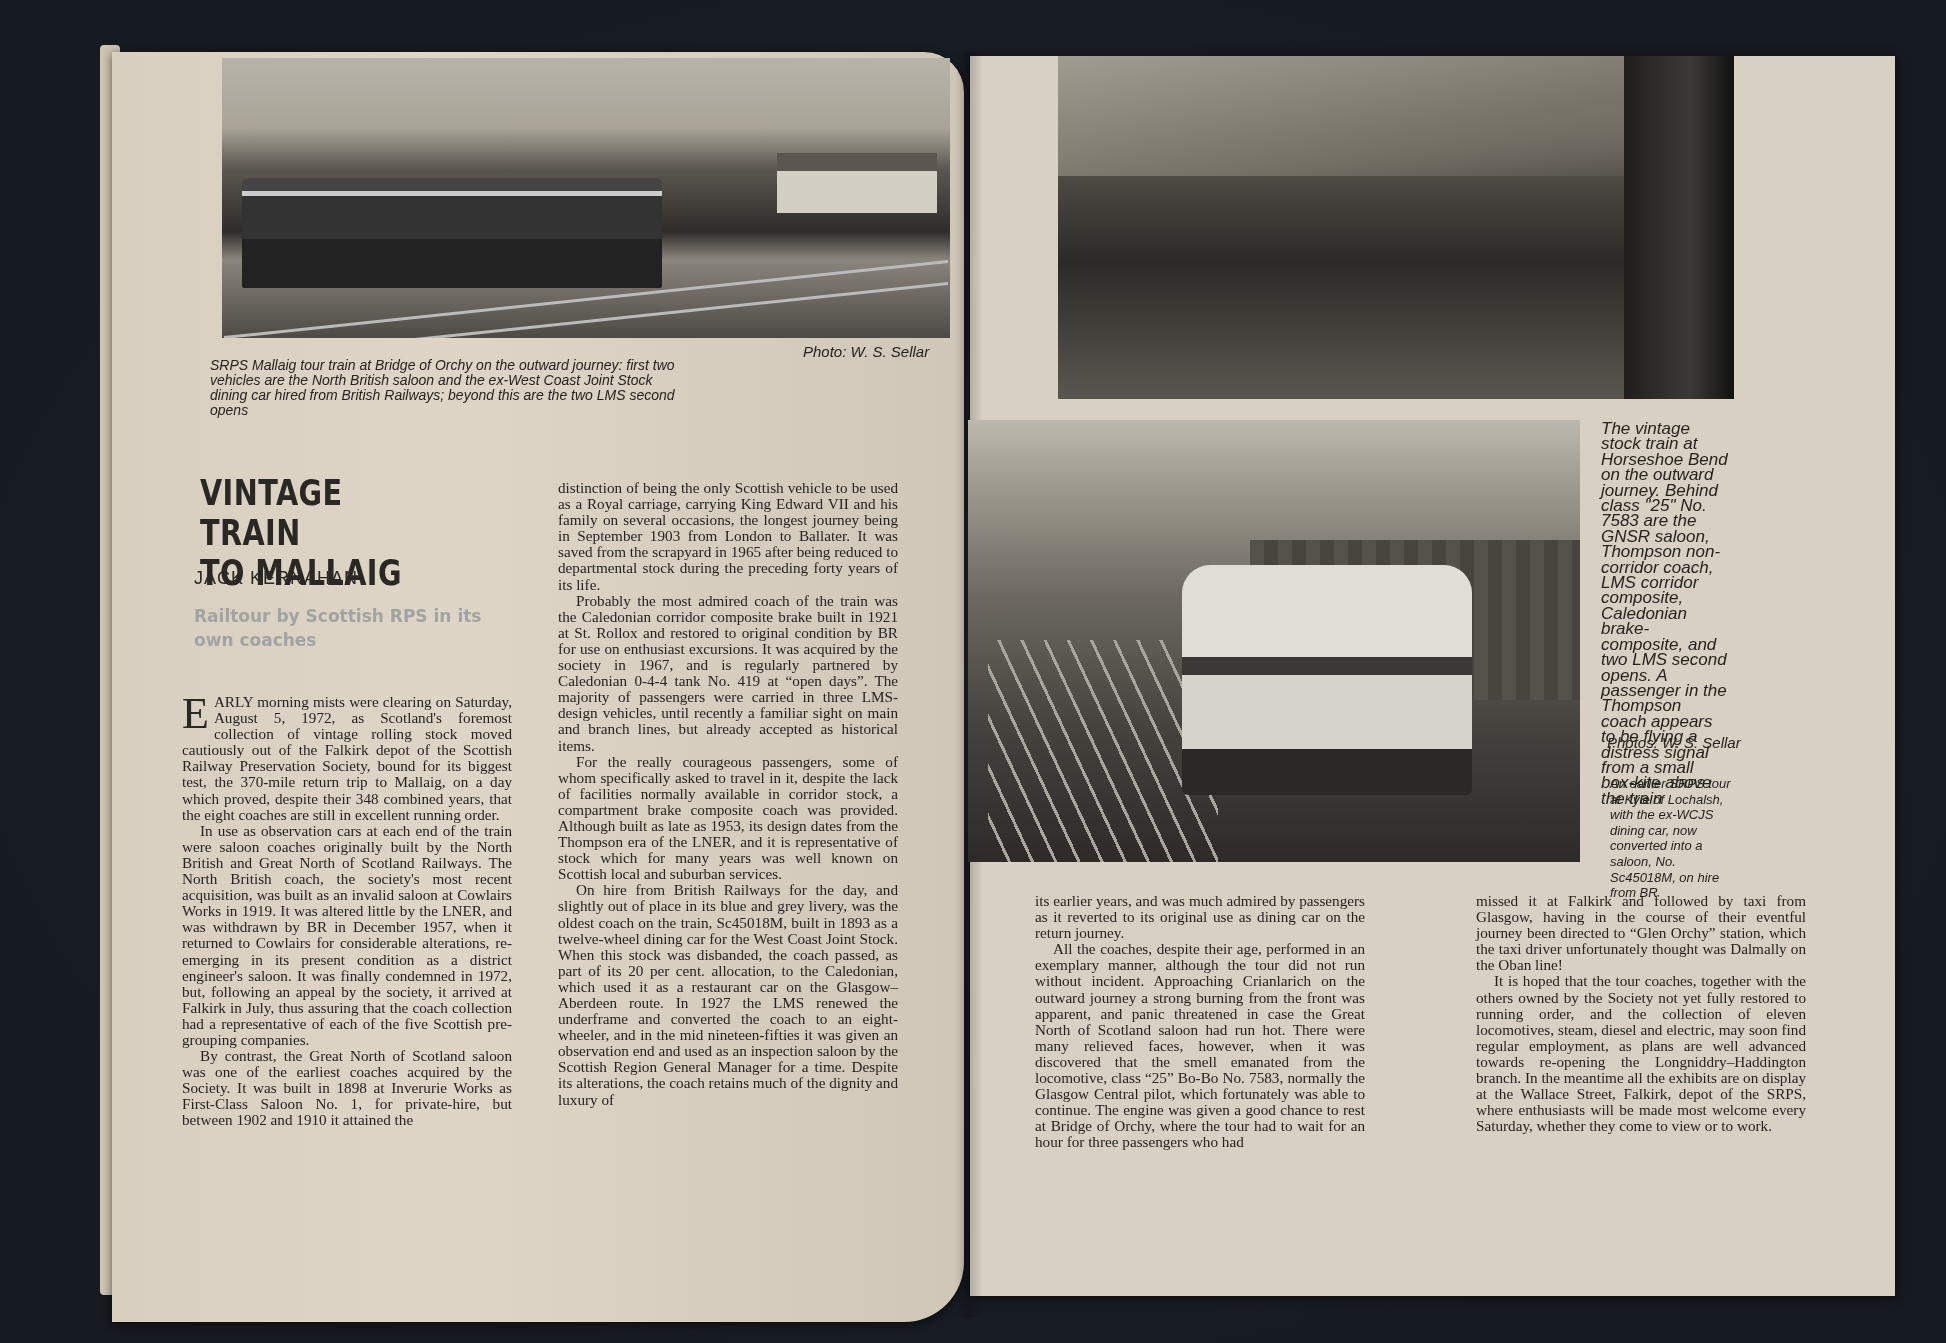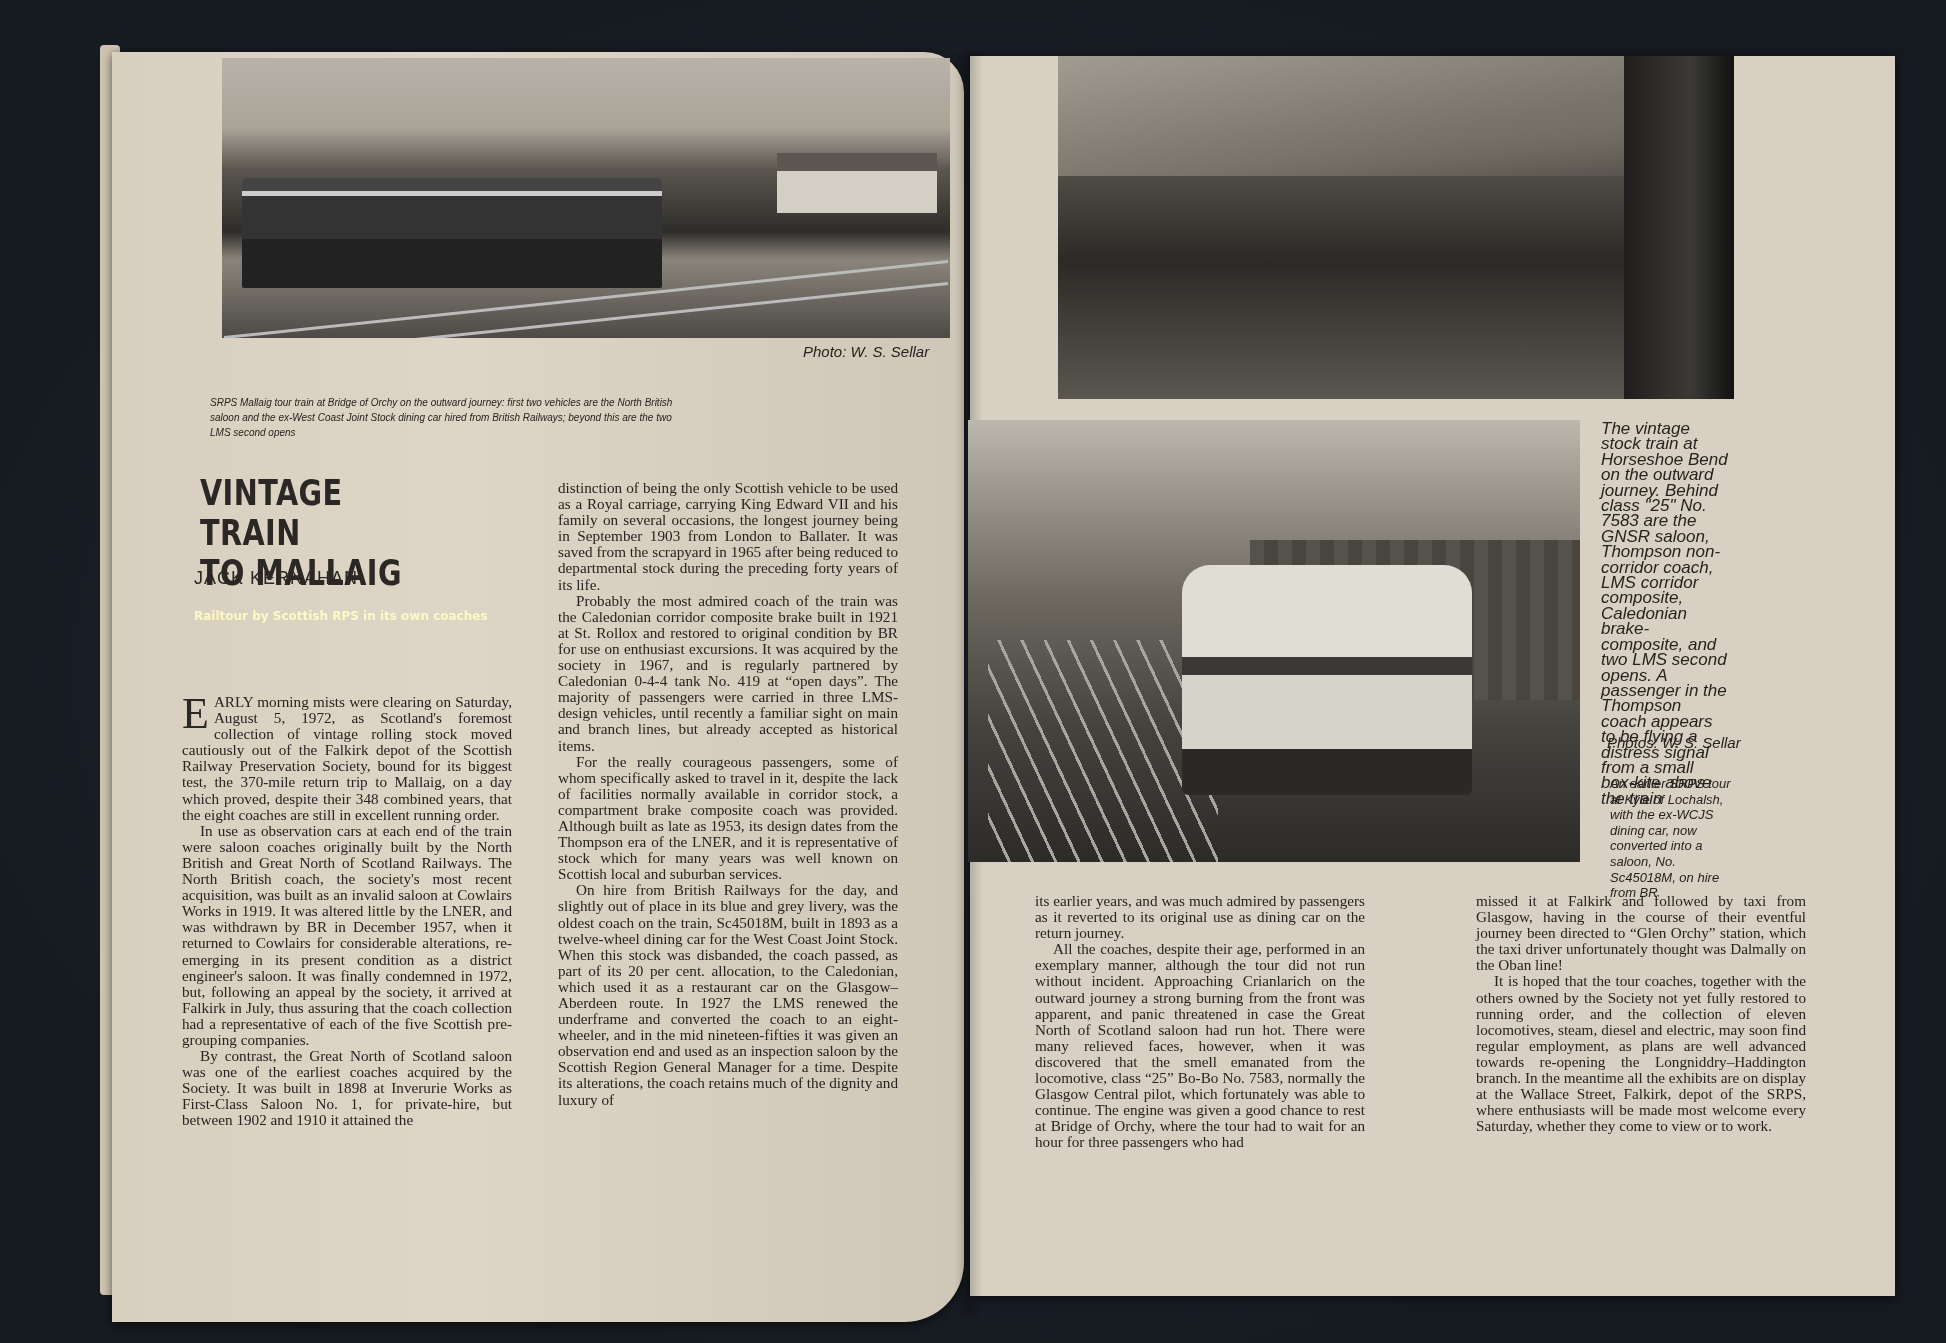--- a/index.html
+++ b/index.html
@@ -42,34 +42,34 @@
   .photo-kyle{left:968px;top:420px;width:612px;height:442px;
     background:linear-gradient(180deg,#bdb8ad 0%,#9e998f 15%,#6d6961 40%,#44423d 70%,#2c2b28 100%);}
   .photo-kyle .dmu{position:absolute;left:214px;top:145px;width:290px;height:230px;
     background:linear-gradient(180deg,#e0ddd4 0 40%,#3a3935 40% 48%,#d6d3ca 48% 80%,#2a2926 80%);border-radius:28px 28px 6px 6px;}
   .photo-kyle .wall{position:absolute;right:0;top:120px;width:330px;height:160px;
     background:repeating-linear-gradient(90deg,#55524c 0 14px,#48453f 14px 28px);}
   .photo-kyle .tracks{position:absolute;left:20px;top:220px;width:230px;height:222px;
     background:repeating-linear-gradient(65deg,transparent 0 18px,#a9a59c 18px 21px);}
 
   .caption{position:absolute;font-family:"Liberation Sans","DejaVu Sans",sans-serif;font-style:italic;color:#26231f;}
-  .cap-bridge{left:210px;top:358px;width:470px;font-size:10px;line-height:15px;margin-top:37px;}
+  .cap-bridge{left:210px;top:358px;width:470px;font-size:14px;line-height:15px;}
   .credit{font-size:15px;}
   .credit-bridge{left:803px;top:343px;}
   .cap-horseshoe{left:1601px;top:421px;width:128px;font-size:17px;line-height:15.4px;}
   .credit-right{left:1607px;top:734px;}
   .cap-kyle{left:1610px;top:776px;width:130px;font-size:13px;line-height:15.6px;}
 
   .headline{position:absolute;left:200px;top:473px;width:300px;
     font-family:"DejaVu Sans","Liberation Sans",sans-serif;font-weight:bold;font-size:35px;line-height:40px;
     color:#2a2724;letter-spacing:0.5px;transform:scaleX(0.82);transform-origin:left;}
   .byline{position:absolute;left:194px;top:568px;font-family:"Liberation Sans","DejaVu Sans",sans-serif;
     font-size:18px;letter-spacing:1px;color:#2a2724;}
   .standfirst{position:absolute;left:194px;top:604px;width:300px;font-family:"DejaVu Sans","Liberation Sans",sans-serif;
-    font-weight:bold;font-size:12px;line-height:24px;color:#fef9c3;}
+    font-weight:bold;font-size:17px;line-height:24px;color:#a3a3a3;}
 
   .col{position:absolute;color:#262320;font-size:15.2px;line-height:16.1px;text-align:justify;}
   .col p{margin:0;text-indent:18px;font-family:Liberation Serif, serif;}
   .col p.first{text-indent:0;}
   .col1{left:182px;top:694px;width:330px;}
   .col2{left:558px;top:480px;width:340px;}
   .col3{left:1035px;top:893px;width:330px;}
   .col4{left:1432px;top:893px;width:330px;margin-left:44px;}
   .dropcap{float:left;font-size:44px;line-height:36px;padding:2px 5px 0 0;color:#2a2724;}
 </style>

